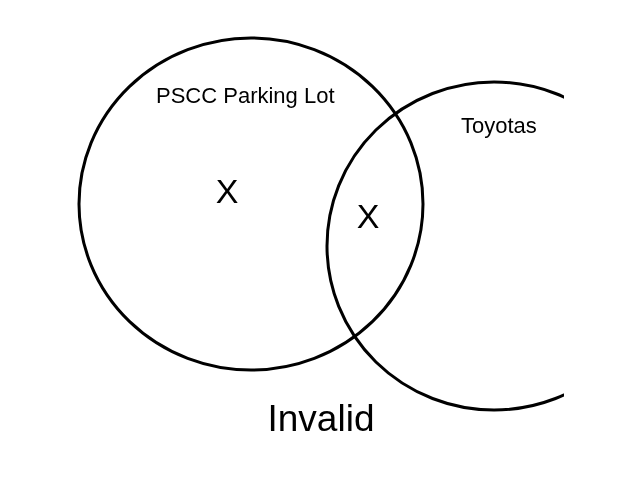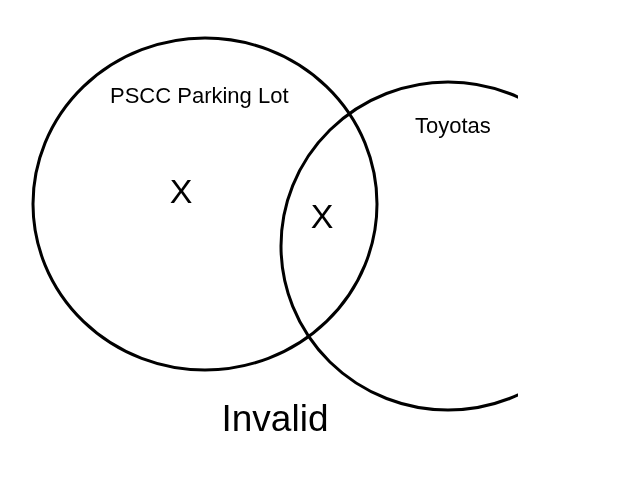--- a/index.html
+++ b/index.html
@@ -6,20 +6,21 @@
     margin: 0;
     padding: 0;
     background: #ffffff;
   }
   .page {
     position: relative;
     width: 518px;
     height: 483px;
     background: #ffffff;
     overflow: hidden;
+    margin-left: 46px;
   }
   svg.venn {
     display: block;
     width: 640px;
     height: 483px;
   }
   .circle {
     fill: none;
   }
   .label {

